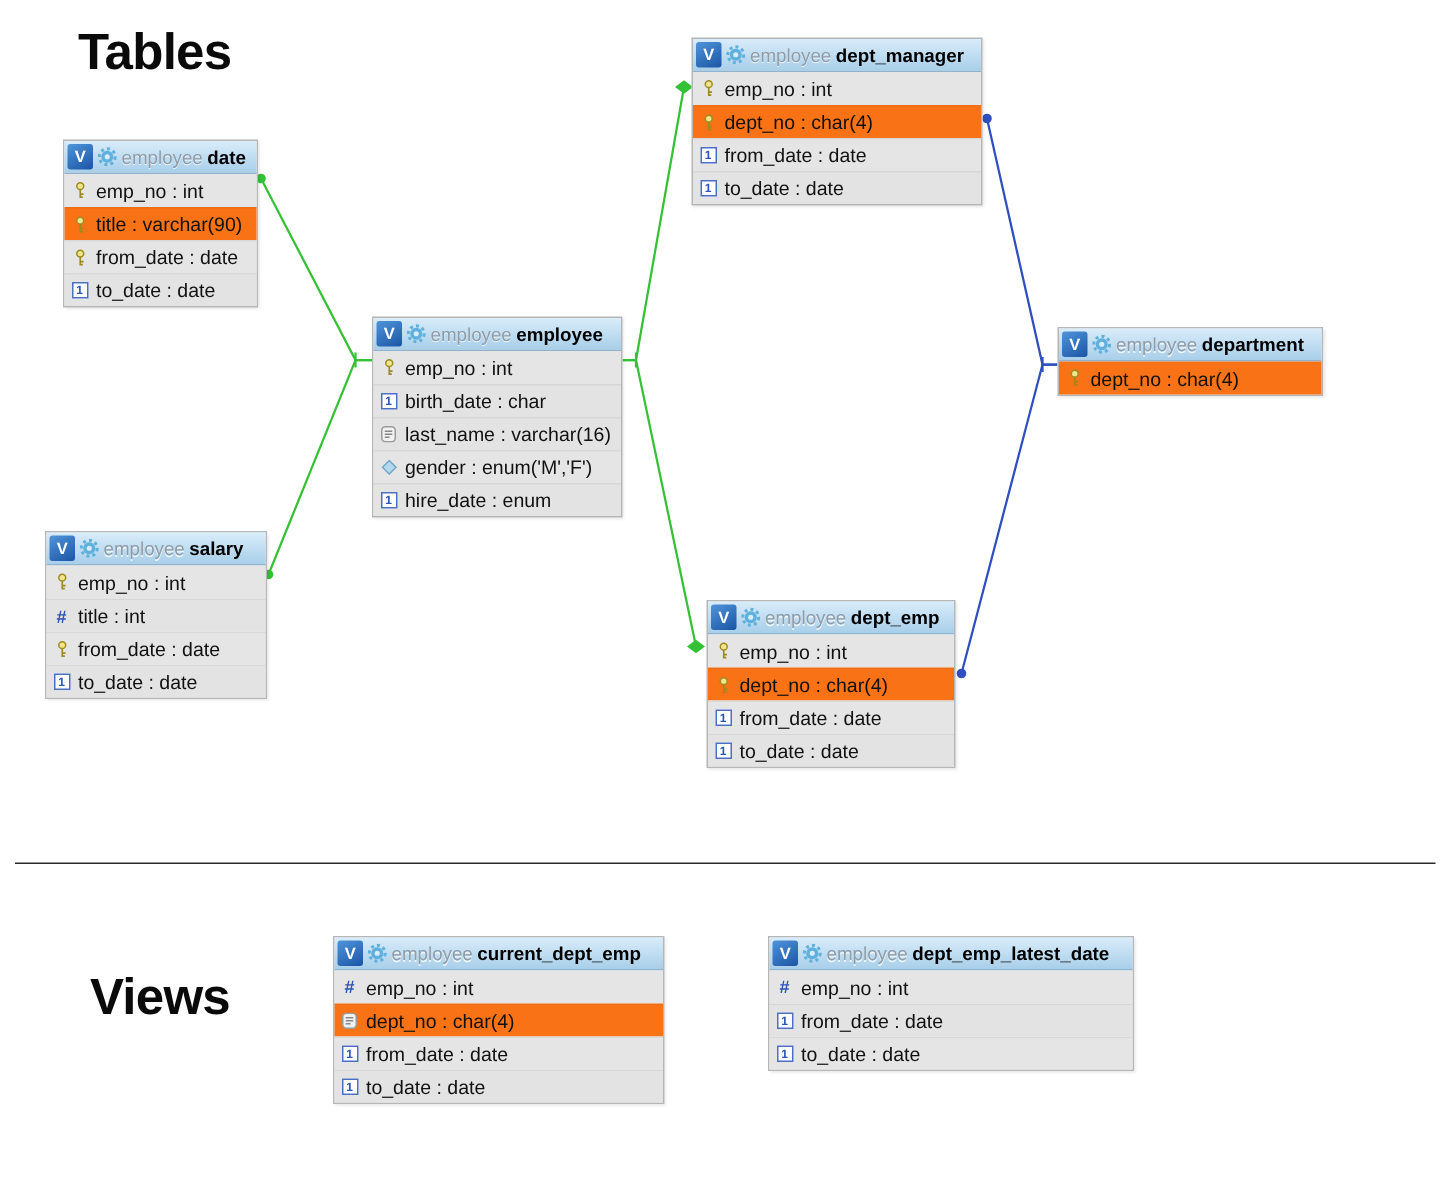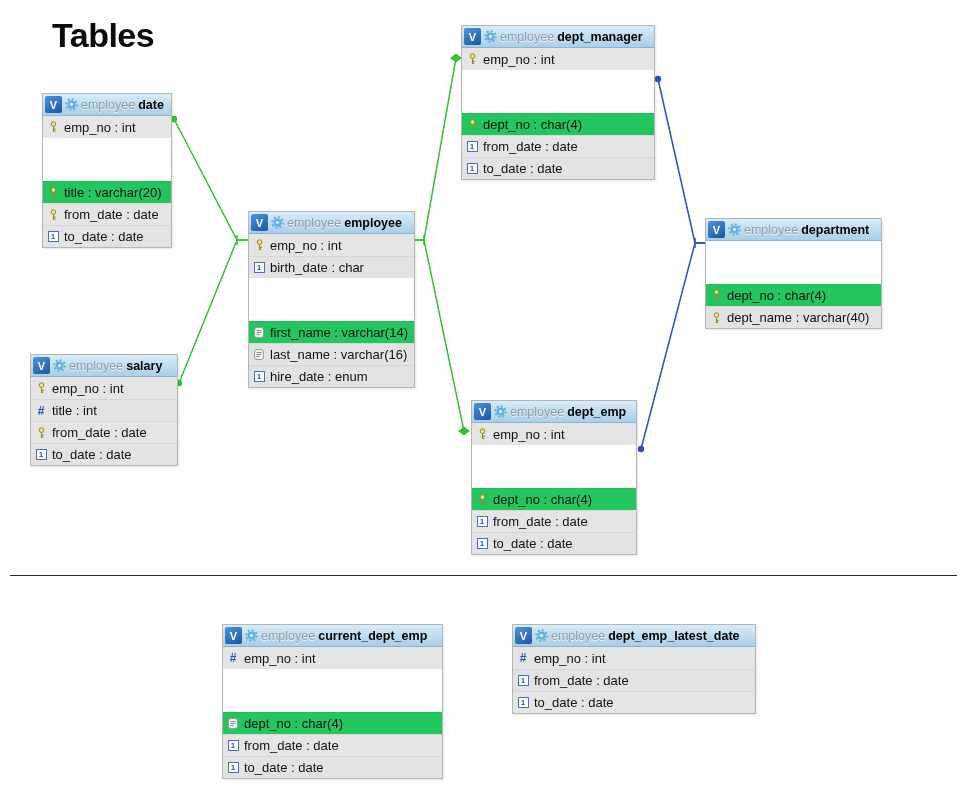--- a/index.html
+++ b/index.html
@@ -35,21 +35,21 @@
   .schema{color:#8f9ca8;text-shadow:0 1px 0 rgba(255,255,255,0.8);}
   .tname{font-weight:bold;color:#000;}
   .row{
     height:22px;display:flex;align-items:center;gap:5px;padding-left:4px;
     box-sizing:border-box;border-top:1px solid rgba(0,0,0,0.05);
     white-space:nowrap;overflow:hidden;color:#111;
   }
   .row:first-child{border-top:none;}
   .bg-white{background:#e5e5e5;}
   .bg-gray{background:#e3e3e3;}
-  .bg-pink{background:#22c55e;margin-top:43px;}
+  .bg-pink{background:#f97316;}
   .ic{flex:0 0 12px;width:12px;display:flex;justify-content:center;align-items:center;}
   .date-ic{
     width:9px;height:9px;border:1px solid #4a6fc4;color:#2c55b8;background:#fff;
     font-size:8px;font-weight:bold;display:inline-flex;align-items:center;justify-content:center;line-height:1;
   }
   .hash-ic{color:#2c55b8;font-weight:bold;font-size:12px;line-height:1;}
 
   
   .t-title{left:42px;top:93px;width:130px;}
   .t-dept_manager{left:461px;top:25px;width:194px;}
@@ -81,20 +81,21 @@
     <circle cx="179" cy="383" r="3.2" fill="#35c135"></circle>
     <circle cx="658" cy="79" r="3.2" fill="#2f4fc0"></circle>
     <circle cx="641" cy="449" r="3.2" fill="#2f4fc0"></circle>
 
     <path d="M450,58 L456,53.5 L462,58 L456,62.5 Z" fill="#35c135"></path>
     <path d="M458,431 L464,426.5 L470,431 L464,435.5 Z" fill="#35c135"></path>
   </svg>
 
   <div class="section-heading h-tables">Tables</div>
   <div class="divider"></div>
+  <div class="section-heading h-views">Views</div>
 
   <div class="dbtable t-title">
     <div class="hdr">
       <span class="vbadge">V</span>
       <span class="gear">
           <svg width="13" height="13" viewBox="0 0 13 13">
             <circle cx="6.5" cy="6.5" r="5.3" fill="none" stroke="#5fb0dd" stroke-width="2" stroke-dasharray="2 2.1"></circle>
             <circle cx="6.5" cy="6.5" r="4" fill="#5fb0dd"></circle>
             <circle cx="6.5" cy="6.5" r="1.7" fill="#d9ecfa"></circle>
           </svg>
@@ -112,21 +113,21 @@
           </span>
           <span class="lbl">emp_no : int</span>
         </div>
         <div class="row bg-pink">
           <span class="ic">
             <svg width="11" height="12" viewBox="0 0 11 12">
               <circle cx="5.5" cy="3.1" r="2.3" fill="#f0e48c" stroke="#9c8a1e" stroke-width="1"></circle>
               <path d="M5.5 5.4 V11 M5.5 8.4 H7.7 M5.5 10.4 H7.2" stroke="#9c8a1e" stroke-width="1.1" fill="none"></path>
             </svg>
           </span>
-          <span class="lbl">title : varchar(20)</span>
+          <span class="lbl">title : varchar(90)</span>
         </div>
         <div class="row bg-white">
           <span class="ic">
             <svg width="11" height="12" viewBox="0 0 11 12">
               <circle cx="5.5" cy="3.1" r="2.3" fill="#f0e48c" stroke="#9c8a1e" stroke-width="1"></circle>
               <path d="M5.5 5.4 V11 M5.5 8.4 H7.7 M5.5 10.4 H7.2" stroke="#9c8a1e" stroke-width="1.1" fill="none"></path>
             </svg>
           </span>
           <span class="lbl">from_date : date</span>
         </div>
@@ -208,238 +209,228 @@
             </svg>
           </span>
           <span class="lbl">emp_no : int</span>
         </div>
         <div class="row bg-gray">
           <span class="ic">
             <span class="date-ic">1</span>
           </span>
           <span class="lbl">birth_date : char</span>
         </div>
-        <div class="row bg-pink">
+        <div class="row bg-gray">
           <span class="ic">
             <svg width="10" height="11" viewBox="0 0 10 11">
               <rect x="0.5" y="0.5" width="9" height="10" rx="2.5" fill="#f1f1f1" stroke="#9a9a9a"></rect>
               <path d="M2.5 3.5h5M2.5 5.5h5M2.5 7.5h3.2" stroke="#888" stroke-width="0.9" fill="none"></path>
             </svg>
           </span>
-          <span class="lbl">first_name : varchar(14)</span>
-        </div>
-        <div class="row bg-gray">
+          <span class="lbl">last_name : varchar(16)</span>
+        </div>
+        <div class="row bg-white">
+          <span class="ic">
+            <svg width="11" height="11" viewBox="0 0 11 11">
+              <path d="M5.5 1 L10 5.5 L5.5 10 L1 5.5 Z" fill="#b5d9ec" stroke="#6fa7c8"></path>
+            </svg>
+          </span>
+          <span class="lbl">gender : enum('M','F')</span>
+        </div>
+        <div class="row bg-gray">
+          <span class="ic">
+            <span class="date-ic">1</span>
+          </span>
+          <span class="lbl">hire_date : enum</span>
+        </div>
+      </div>
+  </div>
+
+  <div class="dbtable t-department">
+    <div class="hdr">
+      <span class="vbadge">V</span>
+      <span class="gear">
+          <svg width="13" height="13" viewBox="0 0 13 13">
+            <circle cx="6.5" cy="6.5" r="5.3" fill="none" stroke="#5fb0dd" stroke-width="2" stroke-dasharray="2 2.1"></circle>
+            <circle cx="6.5" cy="6.5" r="4" fill="#5fb0dd"></circle>
+            <circle cx="6.5" cy="6.5" r="1.7" fill="#d9ecfa"></circle>
+          </svg>
+        </span>
+      <span class="schema">employee</span>
+      <span class="tname">department</span>
+    </div>
+    <div>
+        <div class="row bg-pink">
+          <span class="ic">
+            <svg width="11" height="12" viewBox="0 0 11 12">
+              <circle cx="5.5" cy="3.1" r="2.3" fill="#f0e48c" stroke="#9c8a1e" stroke-width="1"></circle>
+              <path d="M5.5 5.4 V11 M5.5 8.4 H7.7 M5.5 10.4 H7.2" stroke="#9c8a1e" stroke-width="1.1" fill="none"></path>
+            </svg>
+          </span>
+          <span class="lbl">dept_no : char(4)</span>
+        </div>
+      </div>
+  </div>
+
+  <div class="dbtable t-salary">
+    <div class="hdr">
+      <span class="vbadge">V</span>
+      <span class="gear">
+          <svg width="13" height="13" viewBox="0 0 13 13">
+            <circle cx="6.5" cy="6.5" r="5.3" fill="none" stroke="#5fb0dd" stroke-width="2" stroke-dasharray="2 2.1"></circle>
+            <circle cx="6.5" cy="6.5" r="4" fill="#5fb0dd"></circle>
+            <circle cx="6.5" cy="6.5" r="1.7" fill="#d9ecfa"></circle>
+          </svg>
+        </span>
+      <span class="schema">employee</span>
+      <span class="tname">salary</span>
+    </div>
+    <div>
+        <div class="row bg-white">
+          <span class="ic">
+            <svg width="11" height="12" viewBox="0 0 11 12">
+              <circle cx="5.5" cy="3.1" r="2.3" fill="#f0e48c" stroke="#9c8a1e" stroke-width="1"></circle>
+              <path d="M5.5 5.4 V11 M5.5 8.4 H7.7 M5.5 10.4 H7.2" stroke="#9c8a1e" stroke-width="1.1" fill="none"></path>
+            </svg>
+          </span>
+          <span class="lbl">emp_no : int</span>
+        </div>
+        <div class="row bg-gray">
+          <span class="ic">
+            <span class="hash-ic">#</span>
+          </span>
+          <span class="lbl">title : int</span>
+        </div>
+        <div class="row bg-white">
+          <span class="ic">
+            <svg width="11" height="12" viewBox="0 0 11 12">
+              <circle cx="5.5" cy="3.1" r="2.3" fill="#f0e48c" stroke="#9c8a1e" stroke-width="1"></circle>
+              <path d="M5.5 5.4 V11 M5.5 8.4 H7.7 M5.5 10.4 H7.2" stroke="#9c8a1e" stroke-width="1.1" fill="none"></path>
+            </svg>
+          </span>
+          <span class="lbl">from_date : date</span>
+        </div>
+        <div class="row bg-gray">
+          <span class="ic">
+            <span class="date-ic">1</span>
+          </span>
+          <span class="lbl">to_date : date</span>
+        </div>
+      </div>
+  </div>
+
+  <div class="dbtable t-dept_emp">
+    <div class="hdr">
+      <span class="vbadge">V</span>
+      <span class="gear">
+          <svg width="13" height="13" viewBox="0 0 13 13">
+            <circle cx="6.5" cy="6.5" r="5.3" fill="none" stroke="#5fb0dd" stroke-width="2" stroke-dasharray="2 2.1"></circle>
+            <circle cx="6.5" cy="6.5" r="4" fill="#5fb0dd"></circle>
+            <circle cx="6.5" cy="6.5" r="1.7" fill="#d9ecfa"></circle>
+          </svg>
+        </span>
+      <span class="schema">employee</span>
+      <span class="tname">dept_emp</span>
+    </div>
+    <div>
+        <div class="row bg-white">
+          <span class="ic">
+            <svg width="11" height="12" viewBox="0 0 11 12">
+              <circle cx="5.5" cy="3.1" r="2.3" fill="#f0e48c" stroke="#9c8a1e" stroke-width="1"></circle>
+              <path d="M5.5 5.4 V11 M5.5 8.4 H7.7 M5.5 10.4 H7.2" stroke="#9c8a1e" stroke-width="1.1" fill="none"></path>
+            </svg>
+          </span>
+          <span class="lbl">emp_no : int</span>
+        </div>
+        <div class="row bg-pink">
+          <span class="ic">
+            <svg width="11" height="12" viewBox="0 0 11 12">
+              <circle cx="5.5" cy="3.1" r="2.3" fill="#f0e48c" stroke="#9c8a1e" stroke-width="1"></circle>
+              <path d="M5.5 5.4 V11 M5.5 8.4 H7.7 M5.5 10.4 H7.2" stroke="#9c8a1e" stroke-width="1.1" fill="none"></path>
+            </svg>
+          </span>
+          <span class="lbl">dept_no : char(4)</span>
+        </div>
+        <div class="row bg-white">
+          <span class="ic">
+            <span class="date-ic">1</span>
+          </span>
+          <span class="lbl">from_date : date</span>
+        </div>
+        <div class="row bg-gray">
+          <span class="ic">
+            <span class="date-ic">1</span>
+          </span>
+          <span class="lbl">to_date : date</span>
+        </div>
+      </div>
+  </div>
+
+  <div class="dbtable v-current_dept_emp">
+    <div class="hdr">
+      <span class="vbadge">V</span>
+      <span class="gear">
+          <svg width="13" height="13" viewBox="0 0 13 13">
+            <circle cx="6.5" cy="6.5" r="5.3" fill="none" stroke="#5fb0dd" stroke-width="2" stroke-dasharray="2 2.1"></circle>
+            <circle cx="6.5" cy="6.5" r="4" fill="#5fb0dd"></circle>
+            <circle cx="6.5" cy="6.5" r="1.7" fill="#d9ecfa"></circle>
+          </svg>
+        </span>
+      <span class="schema">employee</span>
+      <span class="tname">current_dept_emp</span>
+    </div>
+    <div>
+        <div class="row bg-white">
+          <span class="ic">
+            <span class="hash-ic">#</span>
+          </span>
+          <span class="lbl">emp_no : int</span>
+        </div>
+        <div class="row bg-pink">
           <span class="ic">
             <svg width="10" height="11" viewBox="0 0 10 11">
               <rect x="0.5" y="0.5" width="9" height="10" rx="2.5" fill="#f1f1f1" stroke="#9a9a9a"></rect>
               <path d="M2.5 3.5h5M2.5 5.5h5M2.5 7.5h3.2" stroke="#888" stroke-width="0.9" fill="none"></path>
             </svg>
           </span>
-          <span class="lbl">last_name : varchar(16)</span>
-        </div>
-        <div class="row bg-gray">
-          <span class="ic">
-            <span class="date-ic">1</span>
-          </span>
-          <span class="lbl">hire_date : enum</span>
-        </div>
-      </div>
-  </div>
-
-  <div class="dbtable t-department">
-    <div class="hdr">
-      <span class="vbadge">V</span>
-      <span class="gear">
-          <svg width="13" height="13" viewBox="0 0 13 13">
-            <circle cx="6.5" cy="6.5" r="5.3" fill="none" stroke="#5fb0dd" stroke-width="2" stroke-dasharray="2 2.1"></circle>
-            <circle cx="6.5" cy="6.5" r="4" fill="#5fb0dd"></circle>
-            <circle cx="6.5" cy="6.5" r="1.7" fill="#d9ecfa"></circle>
-          </svg>
-        </span>
-      <span class="schema">employee</span>
-      <span class="tname">department</span>
-    </div>
-    <div>
-        <div class="row bg-pink">
-          <span class="ic">
-            <svg width="11" height="12" viewBox="0 0 11 12">
-              <circle cx="5.5" cy="3.1" r="2.3" fill="#f0e48c" stroke="#9c8a1e" stroke-width="1"></circle>
-              <path d="M5.5 5.4 V11 M5.5 8.4 H7.7 M5.5 10.4 H7.2" stroke="#9c8a1e" stroke-width="1.1" fill="none"></path>
-            </svg>
-          </span>
           <span class="lbl">dept_no : char(4)</span>
         </div>
-        <div class="row bg-gray">
-          <span class="ic">
-            <svg width="11" height="12" viewBox="0 0 11 12">
-              <circle cx="5.5" cy="3.1" r="2.3" fill="#f0e48c" stroke="#9c8a1e" stroke-width="1"></circle>
-              <path d="M5.5 5.4 V11 M5.5 8.4 H7.7 M5.5 10.4 H7.2" stroke="#9c8a1e" stroke-width="1.1" fill="none"></path>
-            </svg>
-          </span>
-          <span class="lbl">dept_name : varchar(40)</span>
-        </div>
-      </div>
-  </div>
-
-  <div class="dbtable t-salary">
-    <div class="hdr">
-      <span class="vbadge">V</span>
-      <span class="gear">
-          <svg width="13" height="13" viewBox="0 0 13 13">
-            <circle cx="6.5" cy="6.5" r="5.3" fill="none" stroke="#5fb0dd" stroke-width="2" stroke-dasharray="2 2.1"></circle>
-            <circle cx="6.5" cy="6.5" r="4" fill="#5fb0dd"></circle>
-            <circle cx="6.5" cy="6.5" r="1.7" fill="#d9ecfa"></circle>
-          </svg>
-        </span>
-      <span class="schema">employee</span>
-      <span class="tname">salary</span>
-    </div>
-    <div>
-        <div class="row bg-white">
-          <span class="ic">
-            <svg width="11" height="12" viewBox="0 0 11 12">
-              <circle cx="5.5" cy="3.1" r="2.3" fill="#f0e48c" stroke="#9c8a1e" stroke-width="1"></circle>
-              <path d="M5.5 5.4 V11 M5.5 8.4 H7.7 M5.5 10.4 H7.2" stroke="#9c8a1e" stroke-width="1.1" fill="none"></path>
-            </svg>
-          </span>
-          <span class="lbl">emp_no : int</span>
-        </div>
-        <div class="row bg-gray">
+        <div class="row bg-white">
+          <span class="ic">
+            <span class="date-ic">1</span>
+          </span>
+          <span class="lbl">from_date : date</span>
+        </div>
+        <div class="row bg-gray">
+          <span class="ic">
+            <span class="date-ic">1</span>
+          </span>
+          <span class="lbl">to_date : date</span>
+        </div>
+      </div>
+  </div>
+
+  <div class="dbtable v-dept_emp_latest_date">
+    <div class="hdr">
+      <span class="vbadge">V</span>
+      <span class="gear">
+          <svg width="13" height="13" viewBox="0 0 13 13">
+            <circle cx="6.5" cy="6.5" r="5.3" fill="none" stroke="#5fb0dd" stroke-width="2" stroke-dasharray="2 2.1"></circle>
+            <circle cx="6.5" cy="6.5" r="4" fill="#5fb0dd"></circle>
+            <circle cx="6.5" cy="6.5" r="1.7" fill="#d9ecfa"></circle>
+          </svg>
+        </span>
+      <span class="schema">employee</span>
+      <span class="tname">dept_emp_latest_date</span>
+    </div>
+    <div>
+        <div class="row bg-white">
           <span class="ic">
             <span class="hash-ic">#</span>
           </span>
-          <span class="lbl">title : int</span>
-        </div>
-        <div class="row bg-white">
-          <span class="ic">
-            <svg width="11" height="12" viewBox="0 0 11 12">
-              <circle cx="5.5" cy="3.1" r="2.3" fill="#f0e48c" stroke="#9c8a1e" stroke-width="1"></circle>
-              <path d="M5.5 5.4 V11 M5.5 8.4 H7.7 M5.5 10.4 H7.2" stroke="#9c8a1e" stroke-width="1.1" fill="none"></path>
-            </svg>
-          </span>
-          <span class="lbl">from_date : date</span>
-        </div>
-        <div class="row bg-gray">
-          <span class="ic">
-            <span class="date-ic">1</span>
-          </span>
-          <span class="lbl">to_date : date</span>
-        </div>
-      </div>
-  </div>
-
-  <div class="dbtable t-dept_emp">
-    <div class="hdr">
-      <span class="vbadge">V</span>
-      <span class="gear">
-          <svg width="13" height="13" viewBox="0 0 13 13">
-            <circle cx="6.5" cy="6.5" r="5.3" fill="none" stroke="#5fb0dd" stroke-width="2" stroke-dasharray="2 2.1"></circle>
-            <circle cx="6.5" cy="6.5" r="4" fill="#5fb0dd"></circle>
-            <circle cx="6.5" cy="6.5" r="1.7" fill="#d9ecfa"></circle>
-          </svg>
-        </span>
-      <span class="schema">employee</span>
-      <span class="tname">dept_emp</span>
-    </div>
-    <div>
-        <div class="row bg-white">
-          <span class="ic">
-            <svg width="11" height="12" viewBox="0 0 11 12">
-              <circle cx="5.5" cy="3.1" r="2.3" fill="#f0e48c" stroke="#9c8a1e" stroke-width="1"></circle>
-              <path d="M5.5 5.4 V11 M5.5 8.4 H7.7 M5.5 10.4 H7.2" stroke="#9c8a1e" stroke-width="1.1" fill="none"></path>
-            </svg>
-          </span>
-          <span class="lbl">emp_no : int</span>
-        </div>
-        <div class="row bg-pink">
-          <span class="ic">
-            <svg width="11" height="12" viewBox="0 0 11 12">
-              <circle cx="5.5" cy="3.1" r="2.3" fill="#f0e48c" stroke="#9c8a1e" stroke-width="1"></circle>
-              <path d="M5.5 5.4 V11 M5.5 8.4 H7.7 M5.5 10.4 H7.2" stroke="#9c8a1e" stroke-width="1.1" fill="none"></path>
-            </svg>
-          </span>
-          <span class="lbl">dept_no : char(4)</span>
-        </div>
-        <div class="row bg-white">
-          <span class="ic">
-            <span class="date-ic">1</span>
-          </span>
-          <span class="lbl">from_date : date</span>
-        </div>
-        <div class="row bg-gray">
-          <span class="ic">
-            <span class="date-ic">1</span>
-          </span>
-          <span class="lbl">to_date : date</span>
-        </div>
-      </div>
-  </div>
-
-  <div class="dbtable v-current_dept_emp">
-    <div class="hdr">
-      <span class="vbadge">V</span>
-      <span class="gear">
-          <svg width="13" height="13" viewBox="0 0 13 13">
-            <circle cx="6.5" cy="6.5" r="5.3" fill="none" stroke="#5fb0dd" stroke-width="2" stroke-dasharray="2 2.1"></circle>
-            <circle cx="6.5" cy="6.5" r="4" fill="#5fb0dd"></circle>
-            <circle cx="6.5" cy="6.5" r="1.7" fill="#d9ecfa"></circle>
-          </svg>
-        </span>
-      <span class="schema">employee</span>
-      <span class="tname">current_dept_emp</span>
-    </div>
-    <div>
-        <div class="row bg-white">
-          <span class="ic">
-            <span class="hash-ic">#</span>
-          </span>
-          <span class="lbl">emp_no : int</span>
-        </div>
-        <div class="row bg-pink">
-          <span class="ic">
-            <svg width="10" height="11" viewBox="0 0 10 11">
-              <rect x="0.5" y="0.5" width="9" height="10" rx="2.5" fill="#f1f1f1" stroke="#9a9a9a"></rect>
-              <path d="M2.5 3.5h5M2.5 5.5h5M2.5 7.5h3.2" stroke="#888" stroke-width="0.9" fill="none"></path>
-            </svg>
-          </span>
-          <span class="lbl">dept_no : char(4)</span>
-        </div>
-        <div class="row bg-white">
-          <span class="ic">
-            <span class="date-ic">1</span>
-          </span>
-          <span class="lbl">from_date : date</span>
-        </div>
-        <div class="row bg-gray">
-          <span class="ic">
-            <span class="date-ic">1</span>
-          </span>
-          <span class="lbl">to_date : date</span>
-        </div>
-      </div>
-  </div>
-
-  <div class="dbtable v-dept_emp_latest_date">
-    <div class="hdr">
-      <span class="vbadge">V</span>
-      <span class="gear">
-          <svg width="13" height="13" viewBox="0 0 13 13">
-            <circle cx="6.5" cy="6.5" r="5.3" fill="none" stroke="#5fb0dd" stroke-width="2" stroke-dasharray="2 2.1"></circle>
-            <circle cx="6.5" cy="6.5" r="4" fill="#5fb0dd"></circle>
-            <circle cx="6.5" cy="6.5" r="1.7" fill="#d9ecfa"></circle>
-          </svg>
-        </span>
-      <span class="schema">employee</span>
-      <span class="tname">dept_emp_latest_date</span>
-    </div>
-    <div>
-        <div class="row bg-white">
-          <span class="ic">
-            <span class="hash-ic">#</span>
-          </span>
           <span class="lbl">emp_no : int</span>
         </div>
         <div class="row bg-gray">
           <span class="ic">
             <span class="date-ic">1</span>
           </span>
           <span class="lbl">from_date : date</span>
         </div>
         <div class="row bg-white">
           <span class="ic">

